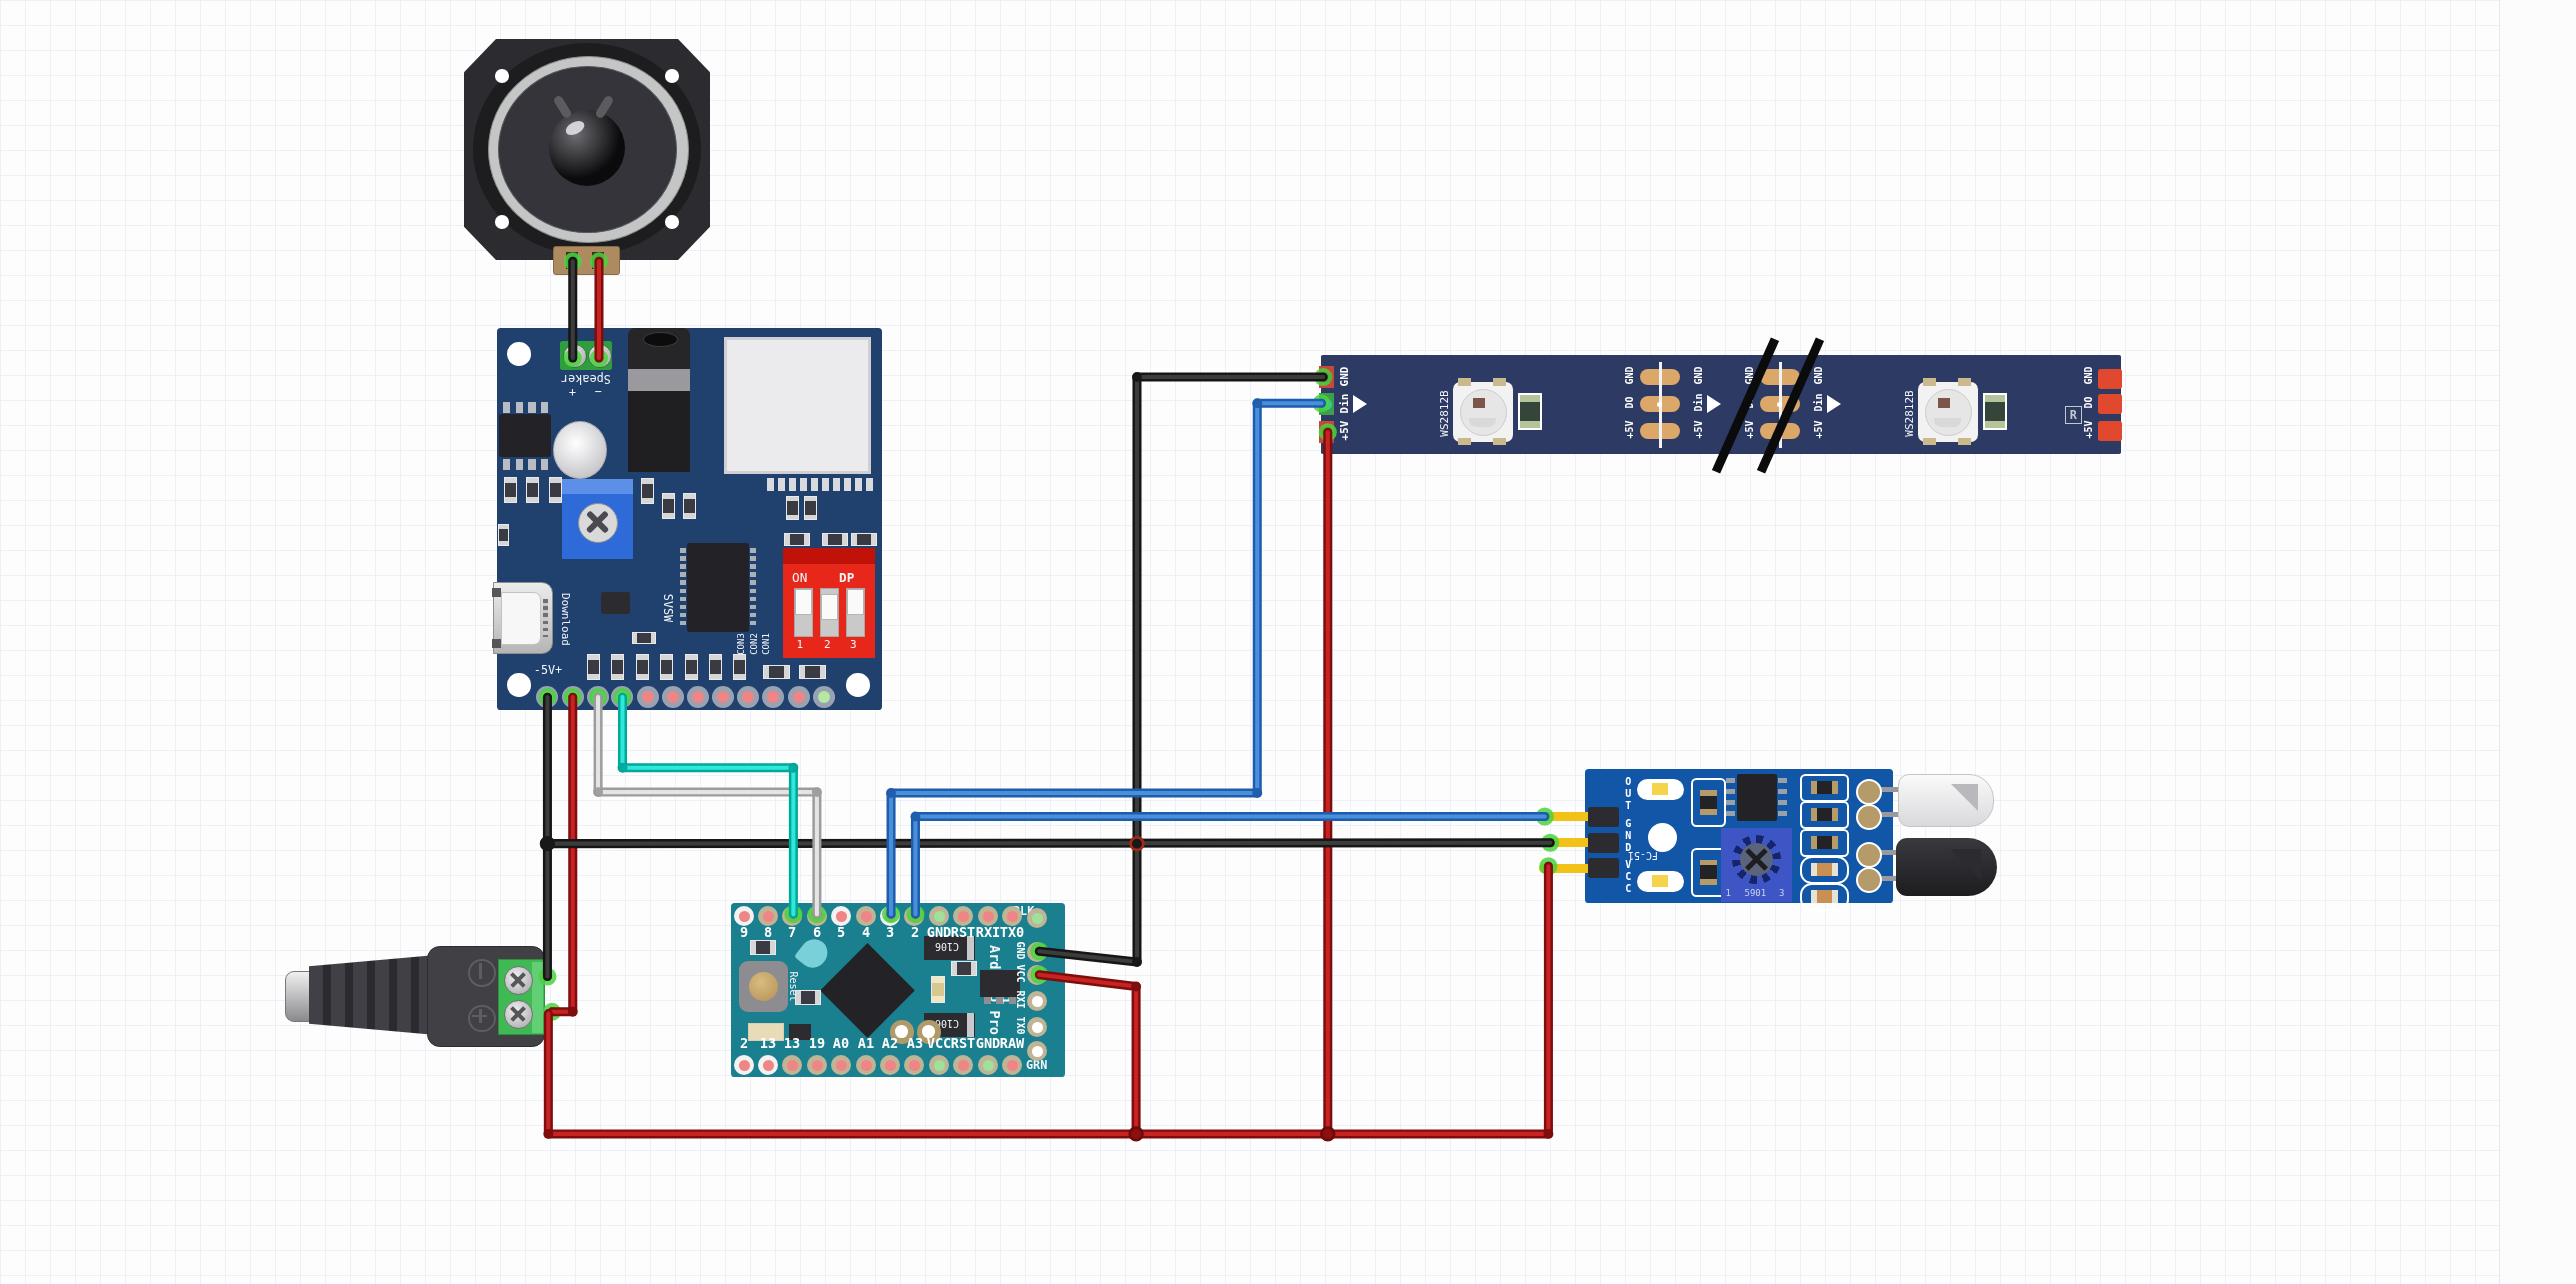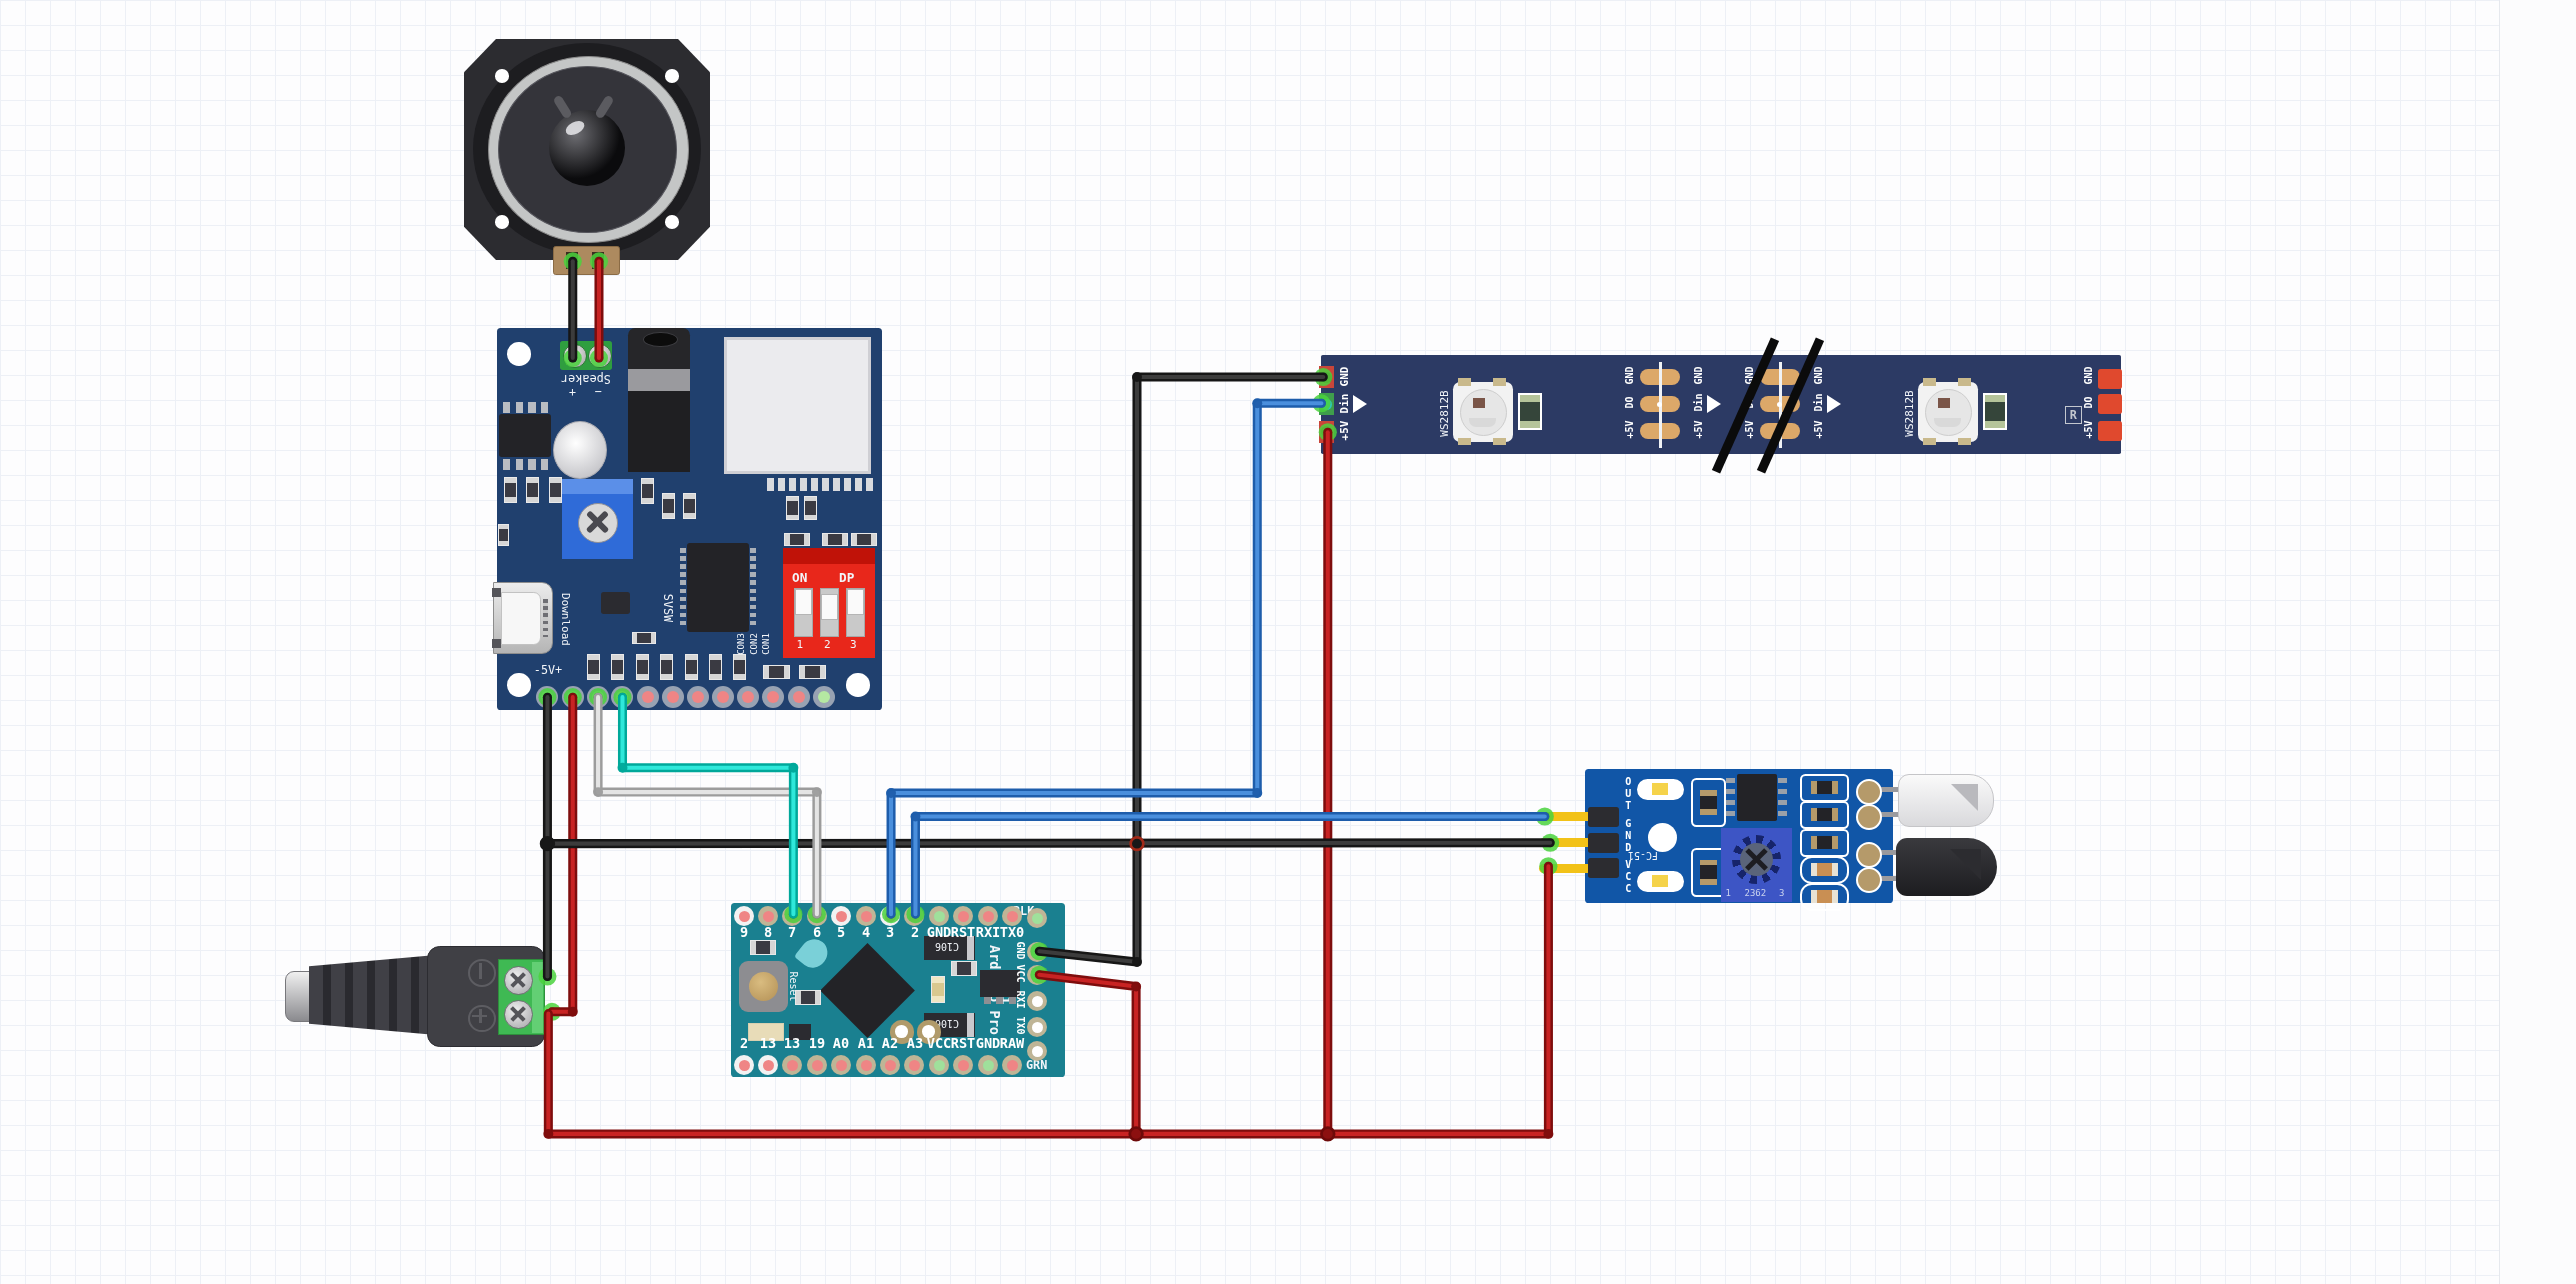--- a/index.html
+++ b/index.html
@@ -87,21 +87,21 @@
   <div class="abs" style="left:680px;top:548px;width:6.3px;height:78px;z-index:6;background:repeating-linear-gradient(180deg,#aab0b8 0 4.5px,transparent 4.5px 8.1px);"></div>
   <div class="abs" style="left:750px;top:548px;width:6.3px;height:78px;z-index:6;background:repeating-linear-gradient(180deg,#aab0b8 0 4.5px,transparent 4.5px 8.1px);"></div>
   <div class="abs board-label rot90" style="left:644px;top:601px;width:47px;font-size:11.8px;text-align:center;z-index:6;">SVSW</div>
 
   <div class="abs board-label rotm90" style="left:721px;top:639px;width:40px;font-size:9px;text-align:center;z-index:6;">CON3</div>
   <div class="abs board-label rotm90" style="left:734px;top:639px;width:40px;font-size:9px;text-align:center;z-index:6;">CON2</div>
   <div class="abs board-label rotm90" style="left:746px;top:639px;width:40px;font-size:9px;text-align:center;z-index:6;">CON1</div>
 
   <div class="abs" style="left:783px;top:548px;width:92px;height:110px;background:#e8271b;z-index:6;">
     <div class="abs" style="left:0;top:0;width:92px;height:16.3px;background:#c01208;"></div>
-    <span class="abs board-label" style="left:9px;top:22px;font-size:12.7px;font-weight:bold;">ON</span>
+    <span class="abs board-label" style="left:9px;top:22px;font-size:12.7px;font-weight:normal;">ON</span>
     <span class="abs board-label" style="left:56px;top:22px;font-size:12.7px;font-weight:bold;">DP</span>
     <div class="abs" style="left:11px;top:40px;width:17px;height:47px;background:#c9c9c9;border:0.9px solid #a8a8a8;">
         <div class="dipknob abs" style="left:0;top:0;width:15.4px;height:23.5px;"></div>
       </div>
     <div class="abs" style="left:37px;top:40px;width:17px;height:47px;background:#c9c9c9;border:0.9px solid #a8a8a8;">
         <div class="dipknob abs" style="left:0;top:5.4px;width:15.4px;height:23.5px;"></div>
       </div>
     <div class="abs" style="left:63px;top:40px;width:17px;height:47px;background:#c9c9c9;border:0.9px solid #a8a8a8;">
         <div class="dipknob abs" style="left:0;top:0;width:15.4px;height:23.5px;"></div>
       </div>
@@ -196,21 +196,21 @@
   <div class="abs" style="left:1737px;top:774px;width:40px;height:47px;background:#232327;border-radius:1.8px;z-index:6;"></div>
   <div class="abs" style="left:1726px;top:778px;width:9px;height:40px;z-index:6;background:repeating-linear-gradient(180deg,#9aa0a8 0 5.4px,transparent 5.4px 11px);"></div>
   <div class="abs" style="left:1778px;top:778px;width:9px;height:40px;z-index:6;background:repeating-linear-gradient(180deg,#9aa0a8 0 5.4px,transparent 5.4px 11px);"></div>
 
   <div class="abs" style="left:1721px;top:828px;width:71px;height:74px;background:#3d55c5;z-index:7;">
     <div class="abs circ" style="left:11px;top:7.2px;width:49px;height:49px;background:repeating-conic-gradient(#16246b 0 18deg,#3d55c5 18deg 36deg);"></div>
     <div class="abs circ" style="left:19px;top:15.4px;width:33px;height:33px;background:#5a647a;"></div>
     <div class="abs" style="left:22px;top:29px;width:27px;height:5.4px;background:#1d1d22;transform:rotate(45deg);"></div>
     <div class="abs" style="left:22px;top:29px;width:27px;height:5.4px;background:#1d1d22;transform:rotate(-45deg);"></div>
     <span class="abs" style="left:4.5px;top:60px;color:#c9d2ee;font-size:9px;">1</span>
-    <span class="abs" style="left:23.5px;top:60px;color:#c9d2ee;font-size:9px;">2362</span>
+    <span class="abs" style="left:23.5px;top:60px;color:#c9d2ee;font-size:9px;">5901</span>
     <span class="abs" style="left:58px;top:60px;color:#c9d2ee;font-size:9px;">3</span>
   </div>
   <div class="abs frame-smd" style="left:1800px;top:774px;width:45px;height:23.5px;z-index:6;">
       <div style="width:27px;height:12.7px;background:linear-gradient(90deg,#b59a6a 0 22%,#232327 22% 78%,#b59a6a 78%);"></div>
     </div>
   <div class="abs frame-smd" style="left:1800px;top:801px;width:45px;height:23.5px;z-index:6;">
       <div style="width:27px;height:12.7px;background:linear-gradient(90deg,#b59a6a 0 22%,#232327 22% 78%,#b59a6a 78%);"></div>
     </div>
   <div class="abs frame-smd" style="left:1800px;top:829px;width:45px;height:23.5px;z-index:6;">
       <div style="width:27px;height:12.7px;background:linear-gradient(90deg,#b59a6a 0 22%,#232327 22% 78%,#b59a6a 78%);"></div>

